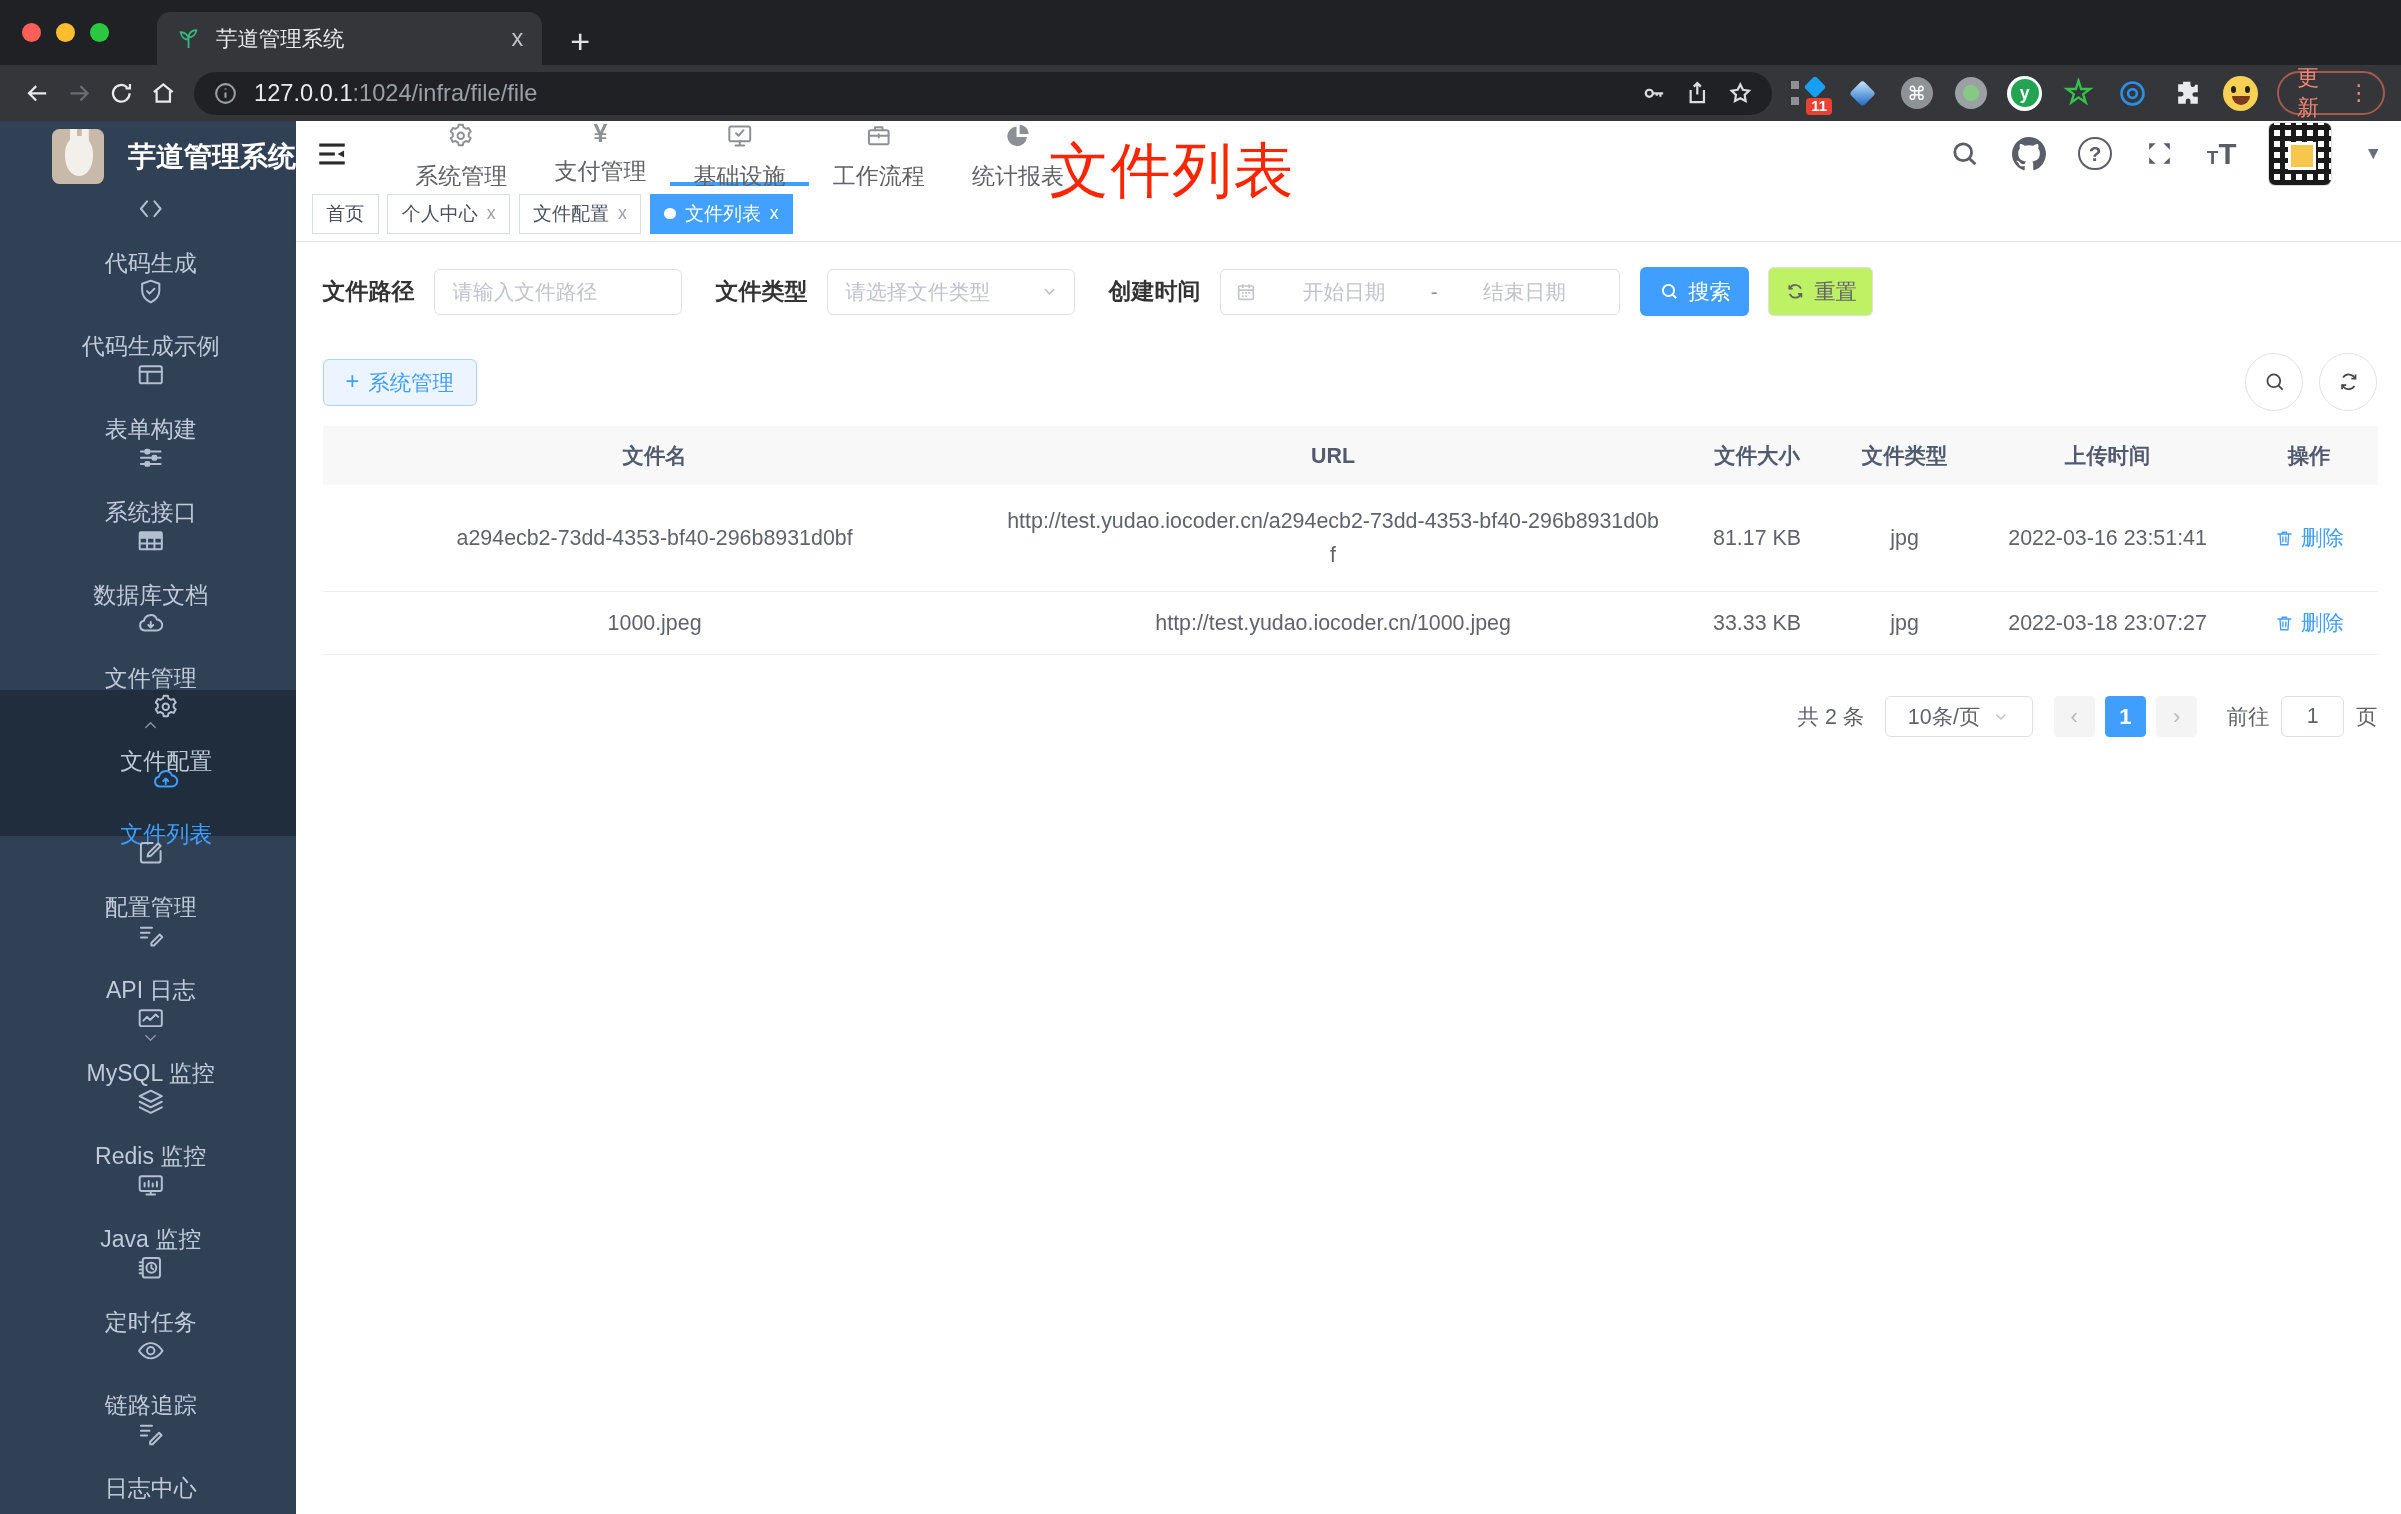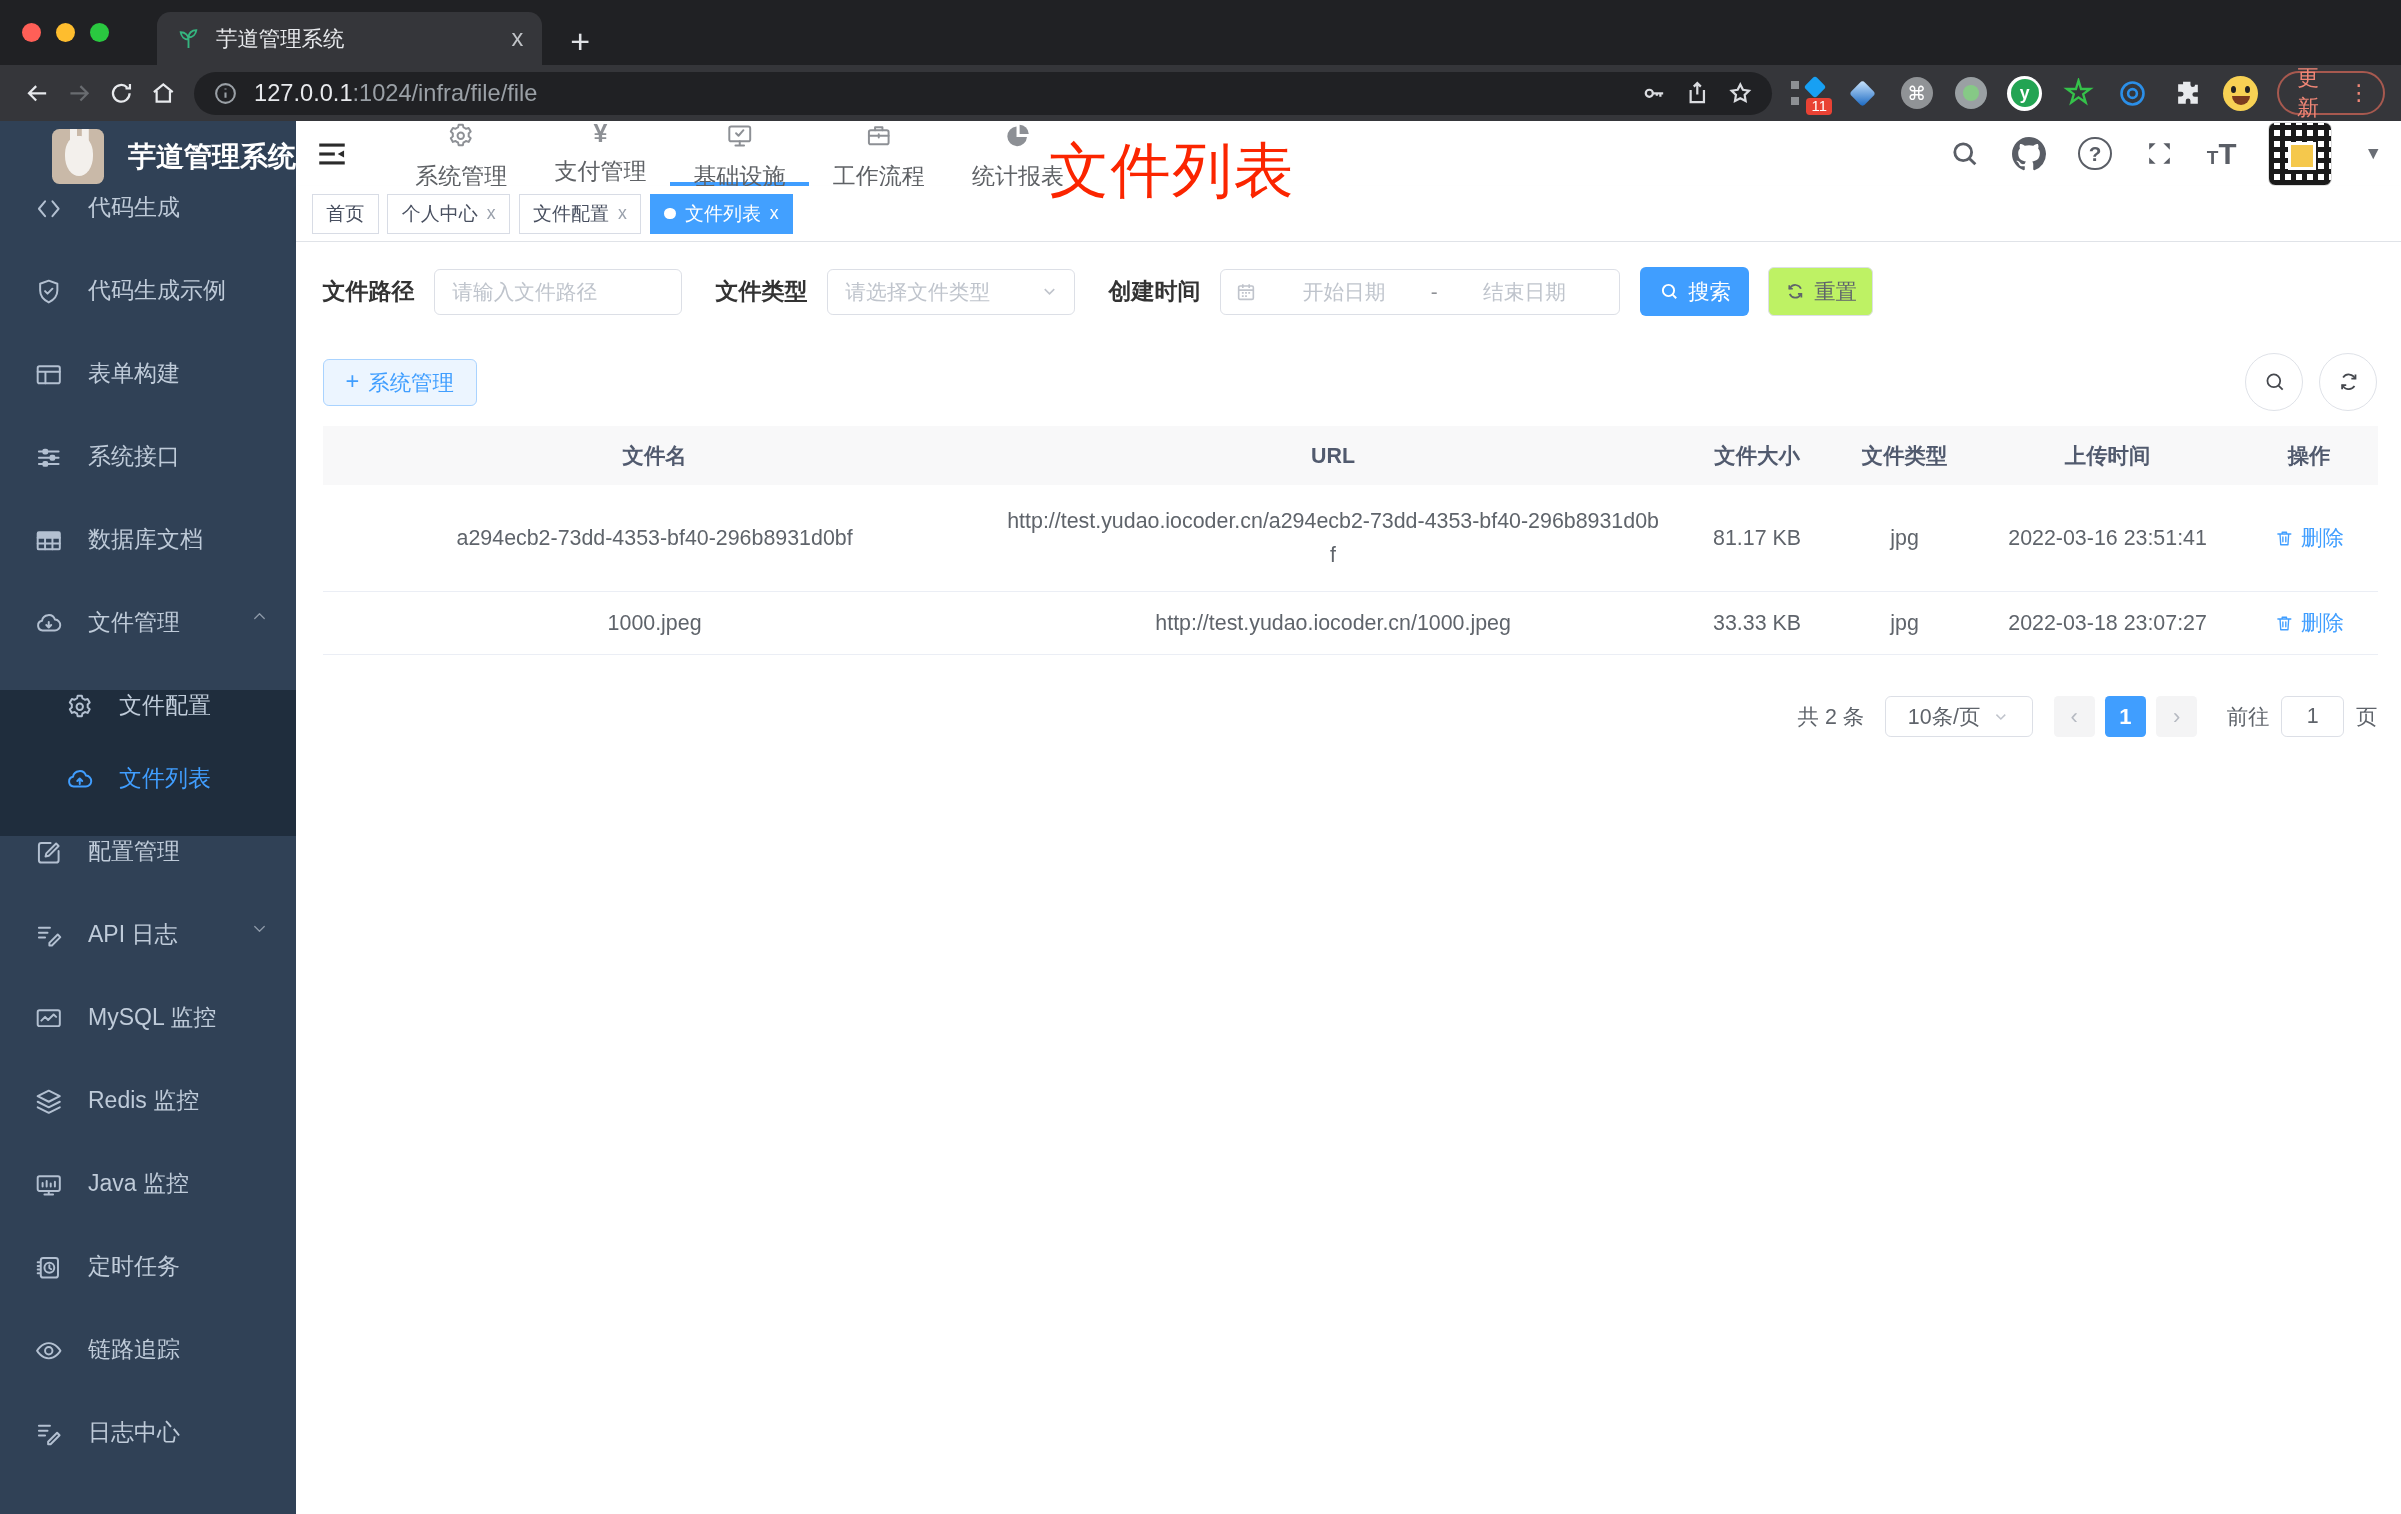--- a/index.html
+++ b/index.html
@@ -19,36 +19,36 @@
   .toolbar{height:56px;background:#35363a;display:flex;align-items:center;padding:0 16px;}
   .tbtn{width:44px;height:44px;display:flex;align-items:center;justify-content:center;}
   .urlpill{height:43px;background:#202124;border-radius:22px;width:1615px;margin-left:10.3px;
     display:flex;align-items:center;padding:0 19px;gap:16px;}
   .url-host{color:#e8eaed;font-size:23.6px}
   .url-rest{color:#9aa0a6;font-size:23.6px}
   .pill-sp{flex:1}
   .exts{display:flex;align-items:center;gap:19px;margin-left:19px;}
   .ext{position:relative;width:35px;height:35px;display:flex;align-items:center;justify-content:center;}
   .badge{position:absolute;right:-5.9px;bottom:-4.4px;background:#e94234;color:#fff;font-size:14.8px;
-    padding:0.7px 5.2px;border-radius:3.7px;font-weight:400;}
+    padding:0.7px 5.2px;border-radius:3.7px;font-weight:700;}
   .chip{height:40px;border:2.2px solid #a7594f;border-radius:22px;display:flex;align-items:center;
     gap:10.3px;padding:0 13.3px 0 17.7px;margin-left:19px;color:#f08676;font-size:22px;}
   .chip-dots{font-size:22px;letter-spacing:0;color:#f08676;}
   
   .app{position:absolute;top:121px;left:0;width:2401px;height:1394px;background:#fff;}
   .sidebar{position:absolute;left:0;top:0;width:296px;height:1394px;background:#304156;overflow:hidden;}
   .logo-row{height:71px;display:flex;align-items:center;padding-left:52px;gap:23.6px;}
   .logo-img{width:55px;height:55px;border-radius:7.4px;background:#c9b9a8;position:relative;overflow:hidden;}
   .logo-img:before{content:"";position:absolute;left:13.3px;top:7.4px;width:28px;height:40px;
     background:#f3f0ec;border-radius:45% 45% 50% 50%;}
   .logo-img:after{content:"";position:absolute;left:17.7px;top:-4.4px;width:7.4px;height:19px;background:#f3f0ec;
     border-radius:4.4px;box-shadow:11.8px 0 0 #f3f0ec;}
   .logo-title{color:#fff;font-size:28px;font-weight:700;white-space:nowrap;}
   .menu{padding-top:0px;color:#bfcbd9;}
-  .s-item{height:83px;display:flex;padding:0 26.6px 0 32px;gap:22px;font-size:23px;cursor:pointer;}
+  .s-item{height:83px;display:flex;align-items:center;padding:0 26.6px 0 32px;gap:22px;font-size:23px;cursor:pointer;flex-direction:column;}
   .s-sub{background:#1f2d3d;}
   .s-sub .s-item{height:73px;padding-left:63px;}
   .s-ico{width:34px;height:34px;flex:0 0 34px;display:flex;align-items:center;justify-content:center;color:#b3c0d1;}
   .s-label{flex:1;white-space:nowrap;}
   .s-arrow{color:#8d99a8;}
   .active-item,.active-item .s-ico{color:#409eff !important;}
   
   .app-header{position:absolute;left:296px;top:0;width:2105px;height:65px;background:#fff;
     display:flex;align-items:center;border-bottom:0.7px solid #f2f3f5;}
   .hamb{padding:0 16px 0 19px;display:flex;align-items:center;height:100%;}

